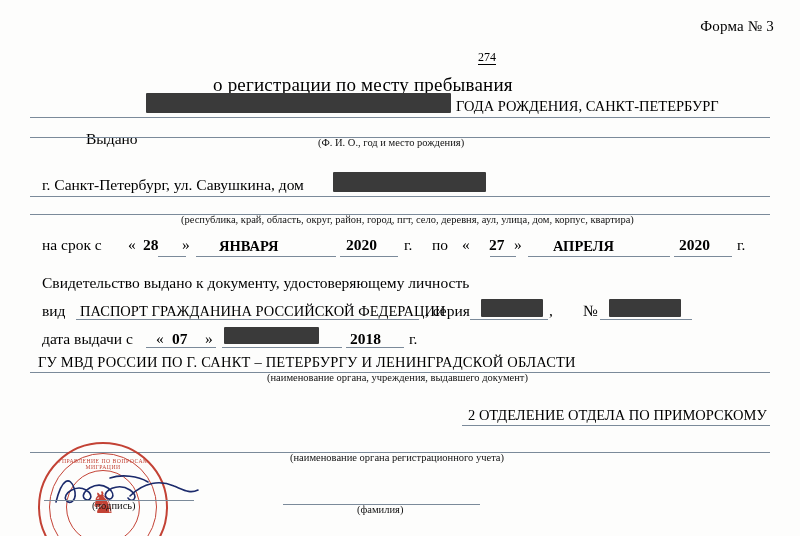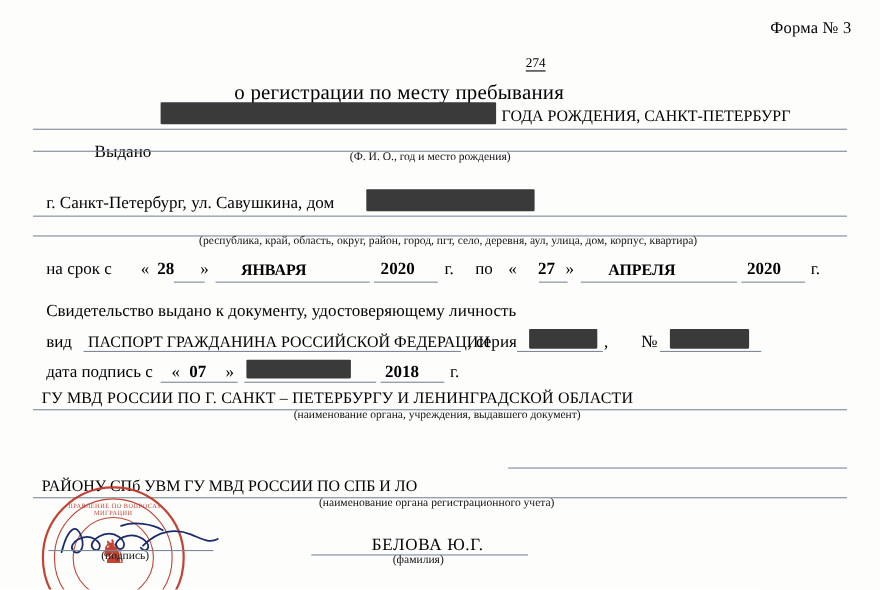--- a/index.html
+++ b/index.html
@@ -195,38 +195,38 @@
   <div class="txt caps" style="left:80px; top:303px;">ПАСПОРТ ГРАЖДАНИНА РОССИЙСКОЙ ФЕДЕРАЦИИ</div>
   <div class="txt" style="left:425px; top:302px;">, серия</div>
   <div class="redact" style="left:481px; top:299px; width:62px; height:18px;"></div>
   <div class="txt" style="left:549px; top:302px;">,</div>
   <div class="txt" style="left:583px; top:302px;">№</div>
   <div class="redact" style="left:609px; top:299px; width:72px; height:18px;"></div>
   <div class="rule" style="left:76px; top:319px; width:343px;"></div>
   <div class="rule" style="left:470px; top:319px; width:78px;"></div>
   <div class="rule" style="left:600px; top:319px; width:92px;"></div>
 
-  <div class="txt" style="left:42px; top:330px;">дата подпись с</div>
+  <div class="txt" style="left:42px; top:330px;">дата выдачи с</div>
   <div class="txt" style="left:156px; top:330px;">«</div>
   <div class="txt" style="left:172px; top:330px; font-weight:bold;">07</div>
   <div class="txt" style="left:205px; top:330px;">»</div>
   <div class="redact" style="left:224px; top:327px; width:95px; height:17px;"></div>
   <div class="txt" style="left:350px; top:330px; font-weight:bold;">2018</div>
   <div class="txt" style="left:409px; top:330px;">г.</div>
   <div class="rule" style="left:146px; top:347px; width:70px;"></div>
   <div class="rule" style="left:222px; top:347px; width:120px;"></div>
   <div class="rule" style="left:346px; top:347px; width:58px;"></div>
 
   <div class="txt caps" style="left:38px; top:354px; letter-spacing:0.2px;">ГУ  МВД  РОССИИ  ПО  Г. САНКТ – ПЕТЕРБУРГУ  И  ЛЕНИНГРАДСКОЙ ОБЛАСТИ</div>
   <div class="rule" style="left:30px; top:372px; width:740px;"></div>
   <div class="txt-sm" style="left:267px; top:372px;">(наименование органа, учреждения, выдавшего документ)</div>
 
+  <div class="txt caps" style="left:468px; top:407px;">2 ОТДЕЛЕНИЕ ОТДЕЛА  ПО ПРИМОРСКОМУ</div>
   <div class="rule" style="left:462px; top:425px; width:308px;"></div>
 
-  <div class="txt caps" style="left:38px; top:434px;">РАЙОНУ СПб УВМ  ГУ  МВД  РОССИИ  ПО  СПБ  И  ЛО</div>
   <div class="rule" style="left:30px; top:452px; width:740px;"></div>
   <div class="txt-sm" style="left:290px; top:452px;">(наименование органа регистрационного учета)</div>
 
   <div class="stamp">
     <div class="stamp-inner"></div>
     <div class="stamp-text-top">УПРАВЛЕНИЕ ПО ВОПРОСАМ МИГРАЦИИ</div>
     <div class="stamp-eagle">♞</div>
 
   </div>
 
@@ -234,17 +234,16 @@
     <svg class="sig-svg" width="150" height="42" viewBox="0 0 150 42" fill="none" stroke="#1b2a6b" stroke-width="1.6" stroke-linecap="round">
       <path d="M4 32 C10 8, 18 6, 22 18 C26 30, 18 36, 14 30 C10 24, 24 14, 34 20 C44 26, 36 34, 32 28 C28 22, 44 10, 56 18 C66 25, 58 33, 54 27 C50 21, 66 12, 78 20 C88 27, 80 34, 76 28"></path>
       <path d="M78 26 C92 12, 108 10, 122 16 C132 20, 138 24, 146 20"></path>
       <path d="M58 8 C70 4, 86 6, 96 12"></path>
     </svg>
   </div>
 
   <div class="rule" style="left:44px; top:500px; width:150px;"></div>
   <div class="txt-sm" style="left:92px; top:500px;">(подпись)</div>
 
-  <div class="txt" style="left:338px; top:487px; letter-spacing:0.6px;">БЕЛОВА Ю.Г.</div>
   <div class="rule" style="left:283px; top:504px; width:197px;"></div>
   <div class="txt-sm" style="left:357px; top:504px;">(фамилия)</div>
 
 </div>
 
 </body></html>

